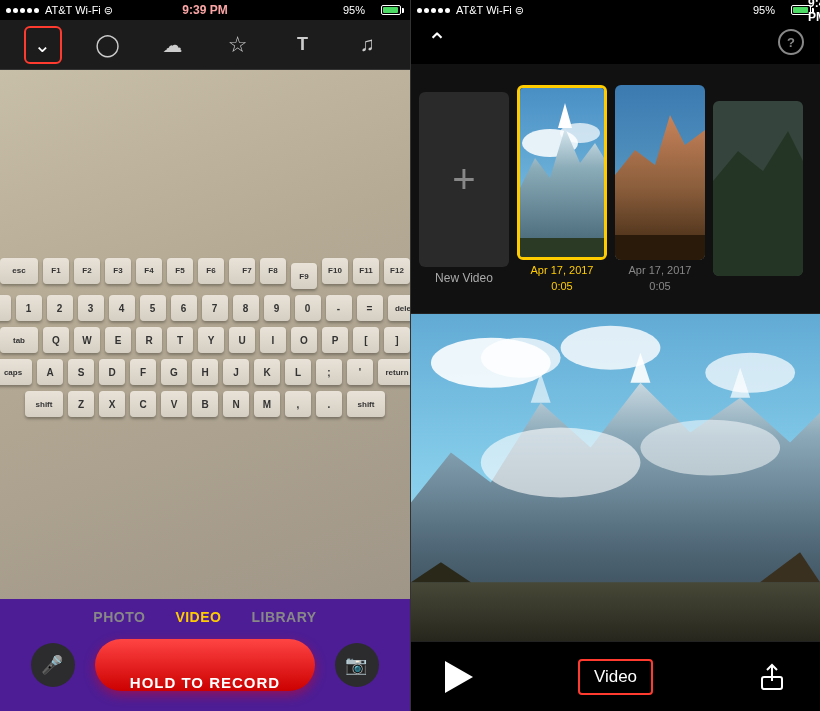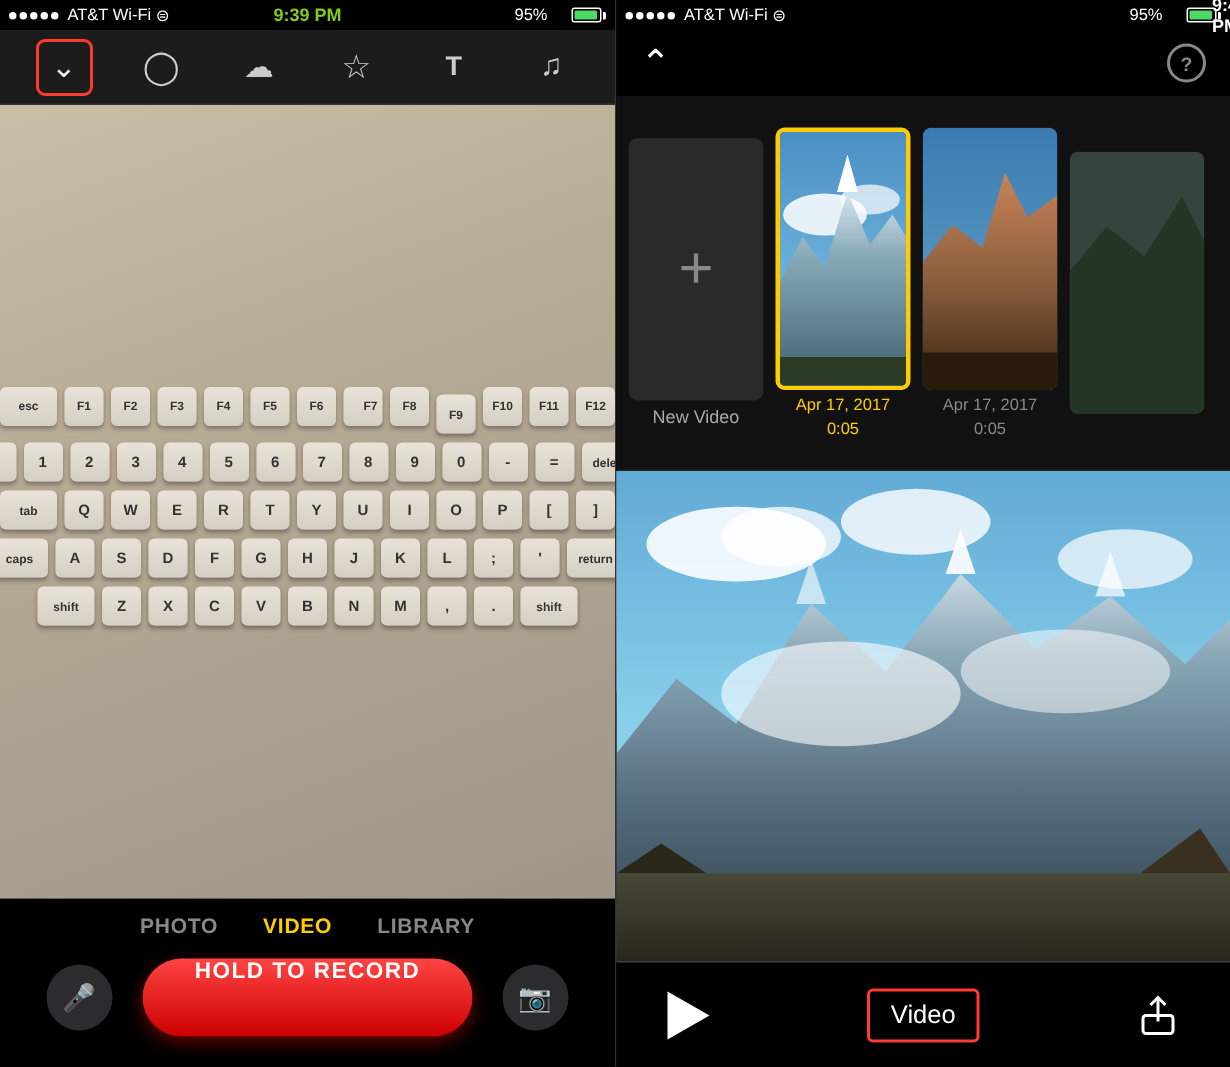--- a/index.html
+++ b/index.html
@@ -100,21 +100,21 @@
       color: #333;
       box-shadow: 0 2px 3px rgba(0,0,0,0.3);
       font-family: Arial, sans-serif;
       font-weight: bold;
     }
 
     .kb-key.wide { width: 38px; height: 26px; }
     .kb-key.normal { width: 26px; height: 26px; }
 
     .bottom-controls {
-      background: #000000;
+      background: #4c1d95;
       padding: 10px 5px 20px;
     }
 
     .mode-tabs {
       display: flex;
       justify-content: center;
       gap: 30px;
       margin-bottom: 14px;
     }
 
@@ -147,21 +147,21 @@
       color: #fff;
       font-size: 20px;
     }
 
     .record-btn {
       width: 220px;
       height: 52px;
       background: linear-gradient(180deg, #ff4444 0%, #cc0000 100%);
       border-radius: 30px;
       display: flex;
-      align-items: flex-start;
+      align-items: flex-end;
       justify-content: center;
       cursor: pointer;
       box-shadow: 0 4px 12px rgba(255,0,0,0.4);
     }
 
     .record-btn-text {
       color: #fff;
       font-size: 15px;
       font-weight: 700;
       letter-spacing: 1px;
@@ -418,21 +418,21 @@
       <div class="signal-dots">
         <div class="dot"></div>
         <div class="dot"></div>
         <div class="dot"></div>
         <div class="dot"></div>
         <div class="dot"></div>
       </div>
       <span style="font-size:11px; color:#fff; margin-left:3px;">AT&amp;T Wi-Fi</span>
       <span style="font-size:11px; color:#fff;">⊜</span>
     </div>
-    <span style="font-size:12px; font-weight:600; color:#84cc16; position:absolute; left:50%; transform:translateX(-50%);">9:39 PM</span>
+    <span style="font-size:12px; font-weight:600; color:#fca5a5; position:absolute; left:50%; transform:translateX(-50%);">9:39 PM</span>
     <div class="left-status-right">
       <span style="font-size:11px; color:#fff;">95%</span>
       <div class="battery-icon">
         <div class="battery-body">
           <div class="battery-fill"></div>
         </div>
         <div class="battery-tip"></div>
       </div>
     </div>
   </div>

